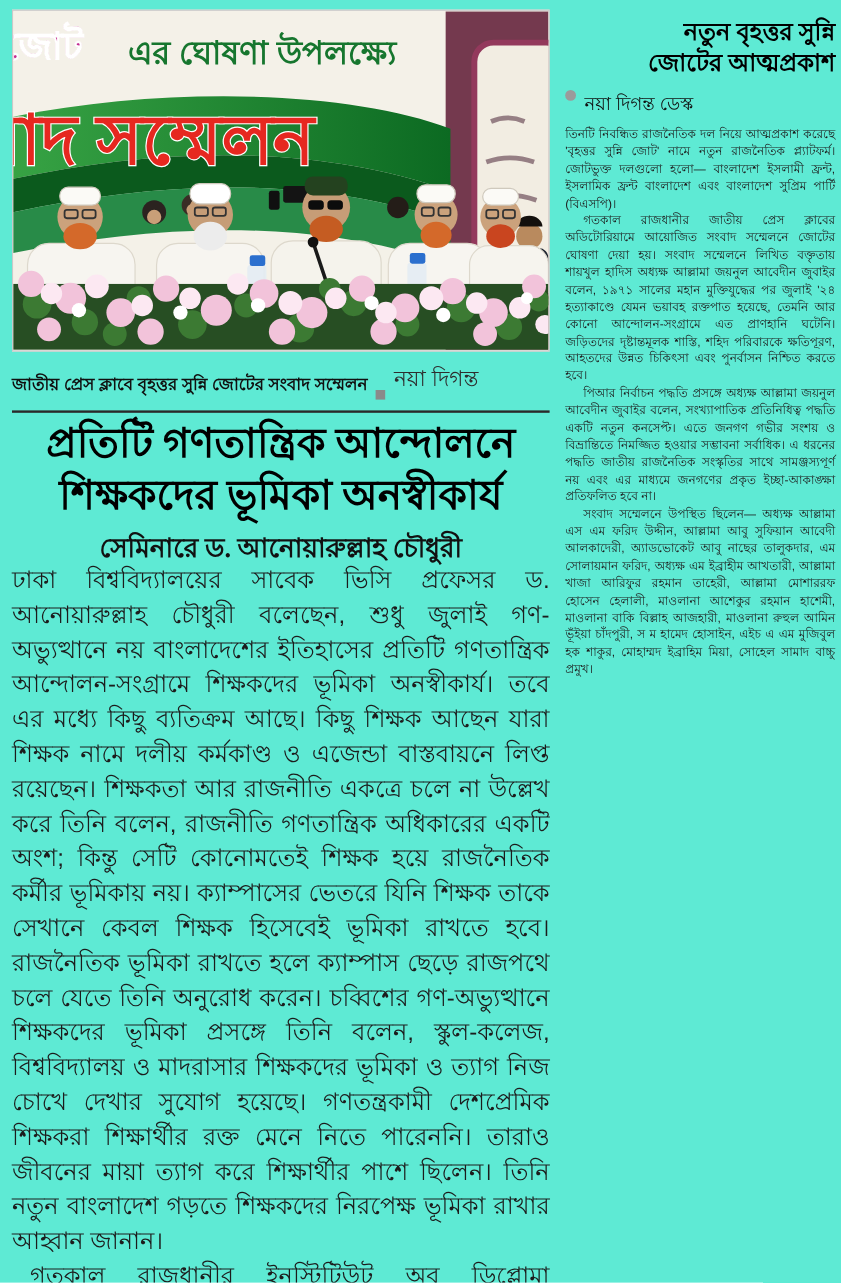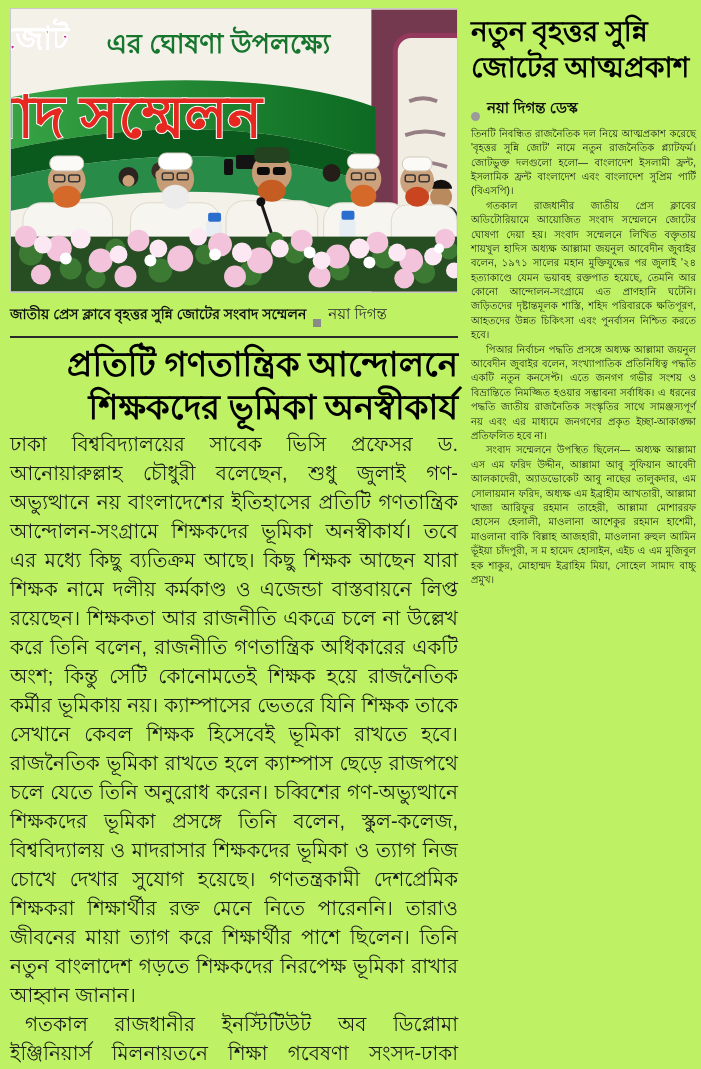--- a/index.html
+++ b/index.html
@@ -1,53 +1,53 @@
 <!DOCTYPE html>
 <html><head>
 <meta charset="utf-8">
 <style>
   html,body{margin:0;padding:0;background:#ffffff;}
   .page{
-    position:relative;width:701px;height:1069px;background:#bef264;overflow:hidden;
+    position:relative;width:701px;height:1069px;background:#5eead4;overflow:hidden;
     font-family:"Liberation Sans","DejaVu Sans",sans-serif;color:#1b1b1b;
   }
   .left-col{position:absolute;left:10px;top:8px;width:448px;}
   .right-col{position:absolute;left:471px;top:12px;width:225px;}
 
   .photo-frame{display:block;width:446px;height:283px;border:1px solid #c9c9c9;background:#f4f1e8;}
 
   .caption{display:flex;align-items:flex-end;gap:7px;margin-top:9px;font-size:14px;font-weight:bold;color:#101010;}
   .caption .credit-sq{width:8px;height:8px;background:#8a8a8a;flex:0 0 auto;}
-  .caption .credit{font-weight:normal;font-size:15px;color:#2e2e2e;}
+  .caption .credit{font-weight:normal;font-size:18px;color:#2e2e2e;}
 
   .rule{border:none;border-top:2px solid #2a2a2a;margin:9px 0 4px 0;}
 
   .main-headline{
-    margin:6px 0 0 0;text-align:right;font-weight:bold;color:#000;
+    margin:6px 0 0 0;text-align:center;font-weight:bold;color:#000;
     font-family:"Liberation Serif","DejaVu Serif",serif;
     font-size:34px;line-height:1.26;
   }
   .sub-headline{
     margin:7px 0 0 0;text-align:center;font-weight:700;color:#111;
     font-family:"Liberation Serif","DejaVu Serif",serif;
     font-size:22px;line-height:1.25;
   }
-  .byline{display:flex;align-items:flex-end;gap:7px;margin:12px 0 6px 0;font-size:15px;font-weight:bold;color:#101010;}
+  .byline{display:flex;align-items:flex-start;gap:7px;margin:12px 0 6px 0;font-size:15px;font-weight:normal;color:#101010;}
   .byline .dot{width:9px;height:9px;border-radius:50%;background:#9b9b9b;flex:0 0 auto;}
 
   .body-text p{
     margin:0;padding:0;font-size:20px;line-height:1.45;text-align:justify;
     color:#1c1c1c;text-indent:15px;
   }
   .body-text p.flush{text-indent:0;}
 
   .side-headline{
-    margin:2px 0 0 0;text-align:left;font-weight:bold;color:#000;
+    margin:2px 0 0 0;text-align:right;font-weight:bold;color:#000;
     font-family:"Liberation Serif","DejaVu Serif",serif;
-    font-size:28px;line-height:1.3;
+    font-size:20px;line-height:1.3;
   }
   .right-col .byline{margin:9px 0 6px 0;}
   .right-col .body-text p{font-size:10px;line-height:1.44;}
 </style>
 </head>
 <body>
 
 <div class="page">
 
   <div class="left-col">
@@ -205,20 +205,21 @@
       <span class="credit">নয়া দিগন্ত</span>
     </div>
 
     <hr class="rule">
 
     <h1 class="main-headline">
       <span>প্রতিটি গণতান্ত্রিক আন্দোলনে</span><br>
       <span>শিক্ষকদের ভূমিকা অনস্বীকার্য</span>
     </h1>
 
+    <h2 class="sub-headline">সেমিনারে ড. আনোয়ারুল্লাহ চৌধুরী</h2>
 
 
     <div class="body-text">
       <p class="flush">ঢাকা বিশ্ববিদ্যালয়ের সাবেক ভিসি প্রফেসর ড. আনোয়ারুল্লাহ চৌধুরী বলেছেন, শুধু জুলাই গণ-অভ্যুত্থানে নয় বাংলাদেশের ইতিহাসের প্রতিটি গণতান্ত্রিক আন্দোলন-সংগ্রামে শিক্ষকদের ভূমিকা অনস্বীকার্য। তবে এর মধ্যে কিছু ব্যতিক্রম আছে। কিছু শিক্ষক আছেন যারা শিক্ষক নামে দলীয় কর্মকাণ্ড ও এজেন্ডা বাস্তবায়নে লিপ্ত রয়েছেন। শিক্ষকতা আর রাজনীতি একত্রে চলে না উল্লেখ করে তিনি বলেন, রাজনীতি গণতান্ত্রিক অধিকারের একটি অংশ; কিন্তু সেটি কোনোমতেই শিক্ষক হয়ে রাজনৈতিক কর্মীর ভূমিকায় নয়। ক্যাম্পাসের ভেতরে যিনি শিক্ষক তাকে সেখানে কেবল শিক্ষক হিসেবেই ভূমিকা রাখতে হবে। রাজনৈতিক ভূমিকা রাখতে হলে ক্যাম্পাস ছেড়ে রাজপথে চলে যেতে তিনি অনুরোধ করেন। চব্বিশের গণ-অভ্যুত্থানে শিক্ষকদের ভূমিকা প্রসঙ্গে তিনি বলেন, স্কুল-কলেজ, বিশ্ববিদ্যালয় ও মাদরাসার শিক্ষকদের ভূমিকা ও ত্যাগ নিজ চোখে দেখার সুযোগ হয়েছে। গণতন্ত্রকামী দেশপ্রেমিক শিক্ষকরা শিক্ষার্থীর রক্ত মেনে নিতে পারেননি। তারাও জীবনের মায়া ত্যাগ করে শিক্ষার্থীর পাশে ছিলেন। তিনি নতুন বাংলাদেশ গড়তে শিক্ষকদের নিরপেক্ষ ভূমিকা রাখার আহ্বান জানান।</p>
       <p>গতকাল রাজধানীর ইনস্টিটিউট অব ডিপ্লোমা ইঞ্জিনিয়ার্স মিলনায়তনে শিক্ষা গবেষণা সংসদ-ঢাকা আয়োজিত জুলাই গণ-অভ্যুত্থানে শিক্ষকদের অবদান ও নতুন বাংলাদেশ বিনির্মাণে ভূমিকা শীর্ষক সেমিনারে প্রধান অতিথির বক্তৃতায় তিনি এ কথা বলেন। বাংলাদেশ ইসলামী বিশ্ববিদ্যালয়ের সাবেক ভিসি প্রফেসর ড. এম কোরবান আলীর সভাপতিত্বে অনুষ্ঠানে মানারাত ইন্টারন্যাশনাল ইউনিভার্সিটির ভিসি প্রফেসর ড. মোহাম্মদ আবদুর রবের উপস্থাপিত প্রবন্ধের ওপর আলোচনা করেন জগন্নাথ বিশ্ববিদ্যালয়ের প্রফেসর ড. বেলাল হোসাইন, বাংলাদেশ আদর্শ শিক্ষক ফেডারেশনের সেক্রেটারি জেনারেল অধ্যাপক এ বি এম ফজলুল করিম, বাংলাদেশ ইসলামী বিশ্ববিদ্যালয়ের সহযোগী অধ্যাপক ড. মুহাম্মদ আব্দুল মান্নান, বাংলাদেশ কলেজ শিক্ষক পরিষদের সভাপতি অধ্যাপক নুর নবী মানিক, সাংবাদিক শহিদুল ইসলাম, কারিগরি শিক্ষক পরিষদের সভাপতি অধ্যক্ষ সৈয়দ আবুল আজিজ ও বাংলাদেশ প্রাইভেট বিশ্ববিদ্যালয় শিক্ষক পরিষদদের সেক্রেটারি ড. আব্দুস সবুর মাতাব্বরসহ শিক্ষক সংগঠনের নেতারা।</p>
 
     </div>
   </div>
 
   <div class="right-col">

